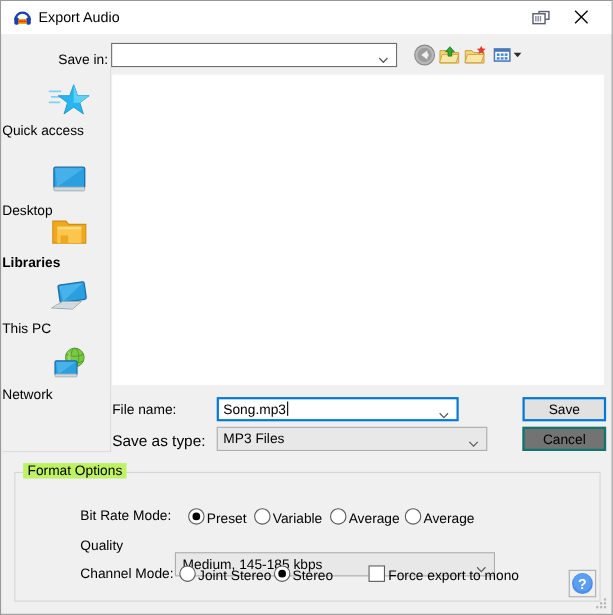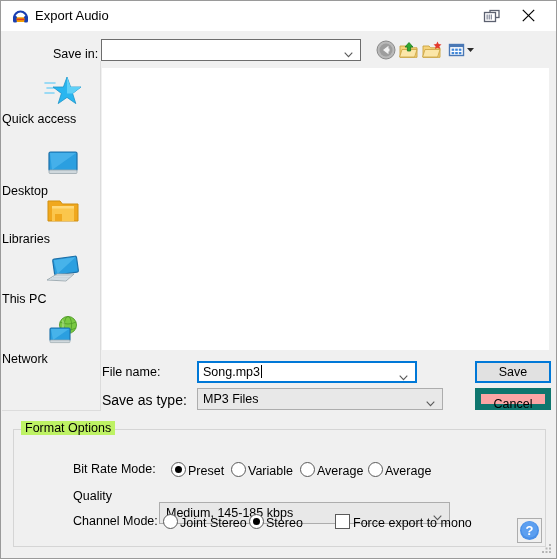--- a/index.html
+++ b/index.html
@@ -120,21 +120,21 @@
     align-items: center;
     justify-content: center;
   }
   .place .plabel {
     font-size: 12.5px;
     margin-top: 1px;
     white-space: nowrap;
   }
   #place-0 { top: 10px; }
   #place-1 { top: 82px; }
-  #place-2 { top: 130px; }
+  #place-2 { top: 130px; font-weight: bold; }
   #place-3 { top: 190px; }
   #place-4 { top: 250px; }
 
   
   .filelist {
     position: absolute;
     left: 100px; top: 66px;
     width: 449px; height: 284px;
     background: #ffffff;
     border: 1px solid #f0f0f0;
@@ -185,22 +185,22 @@
   .st-combo .val {
     position: absolute;
     left: 5px; top: 3px;
     font-size: 12.5px;
   }
 
   
   .btn {
     position: absolute;
     width: 76px; height: 22px;
-    background: #fca5a5;
-    border: 6px solid #0f766e;
+    background: #737373;
+    border: 2px solid #0f766e;
     box-sizing: border-box;
     font-size: 12.5px;
     font-family: "Liberation Sans", sans-serif;
     color: #000;
     text-align: center;
     line-height: 20px;
     cursor: default;
     padding: 0;
   }
   #save-button {

